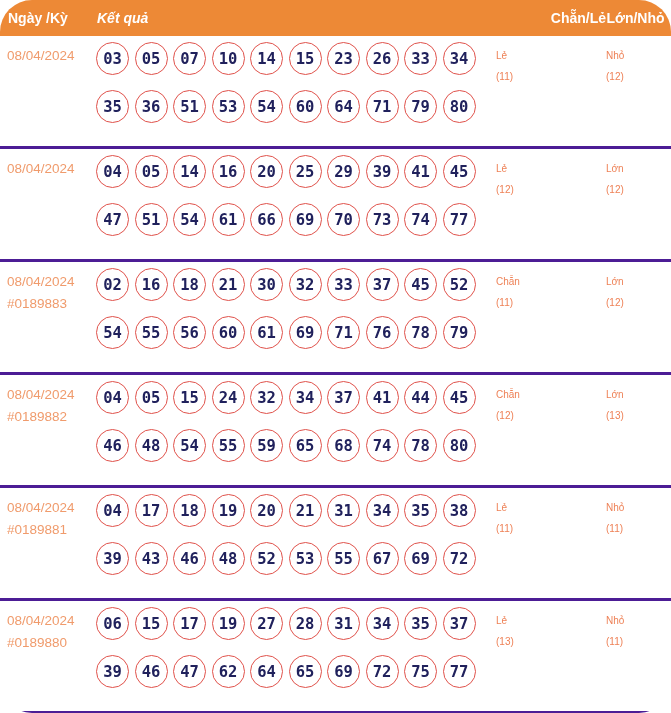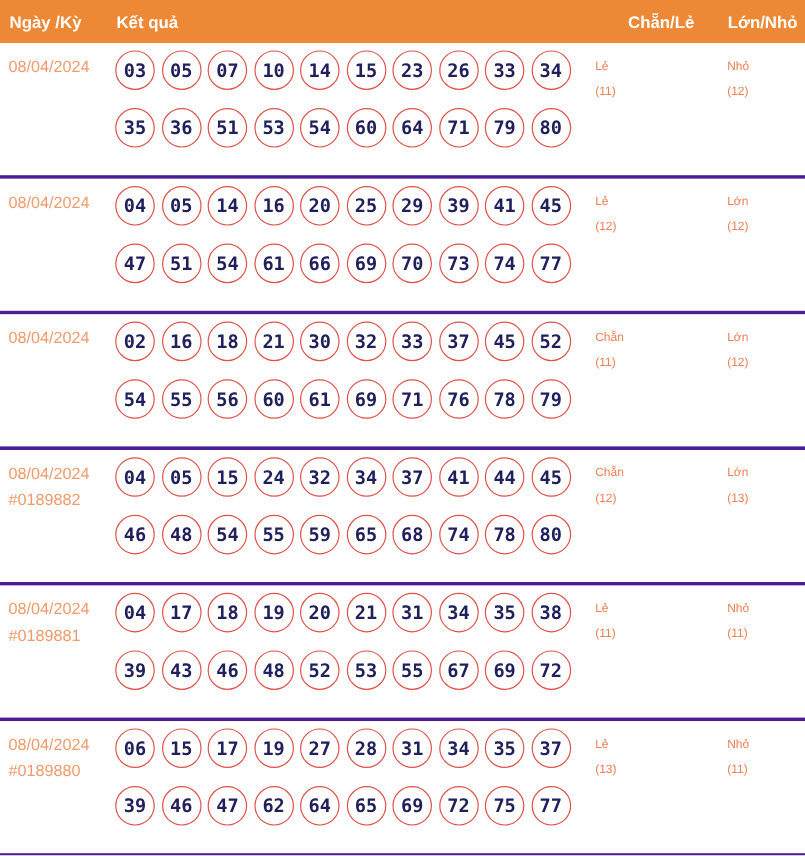--- a/index.html
+++ b/index.html
@@ -6,35 +6,36 @@
     margin: 0;
     padding: 0;
     background: #ffffff;
     font-family: "Liberation Sans", sans-serif;
   }
   #app {
     width: 671px;
     height: 713px;
     overflow: hidden;
     background: #ffffff;
+    border-radius: 32px;
   }
   
   .table-header {
     display: grid;
     grid-template-columns: 95px 1fr 110px 65px;
     align-items: center;
     height: 36px;
     background: #ED8936;
     color: #ffffff;
     font-size: 14px;
     font-weight: bold;
   }
   .table-header .h-date { padding-left: 8px; }
-  .table-header .h-results { padding-left: 2px; }
-  .table-header .h-stat { text-align: center; }
+  .table-header .h-results { padding-left: 2px; font-style: italic; }
+  .table-header .h-stat { text-align: right; }
   .table-header .h-stat-last { text-align: center; padding-right: 6px; }
 
   
   .row {
     display: grid;
     grid-template-columns: 95px 1fr 110px 65px;
     height: 113px;
     box-sizing: border-box;
     border-bottom: 3px solid #4c1d95;
     background: #ffffff;
@@ -171,20 +172,21 @@
     </div>
     <div class="col-stat last">
       <div>Lớn</div>
       <div>(12)</div>
     </div>
   </div>
 
   <div class="row">
     <div class="col-date">
       <div>08/04/2024</div>
+      <div>#0189883</div>
     </div>
     <div class="col-results">
       <div class="ball-line">
             <span class="ball">02</span>
             <span class="ball">16</span>
             <span class="ball">18</span>
             <span class="ball">21</span>
             <span class="ball">30</span>
             <span class="ball">32</span>
             <span class="ball">33</span>

